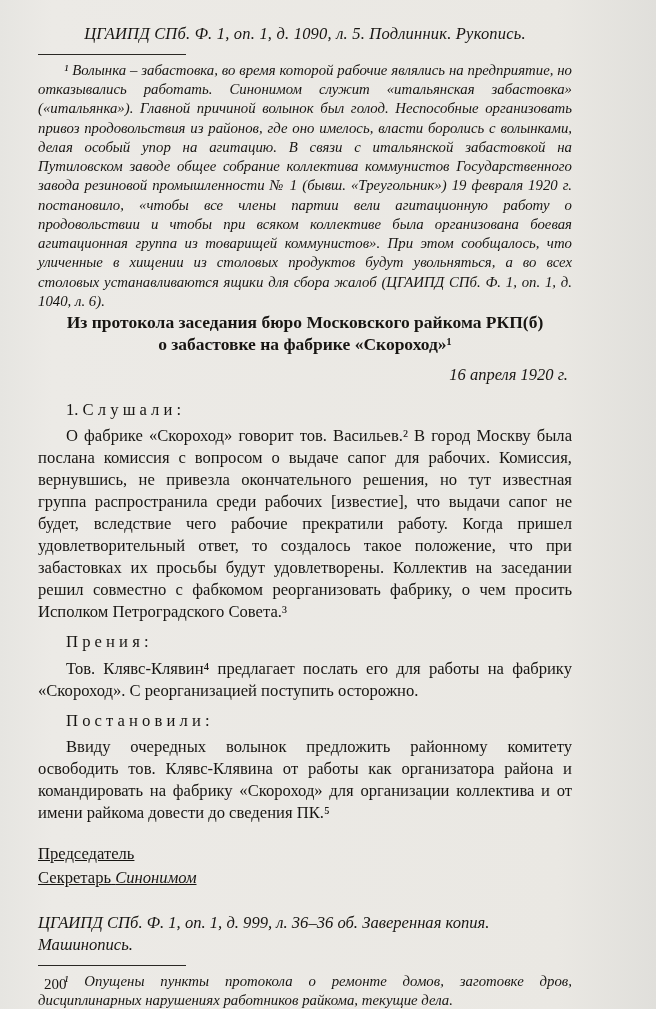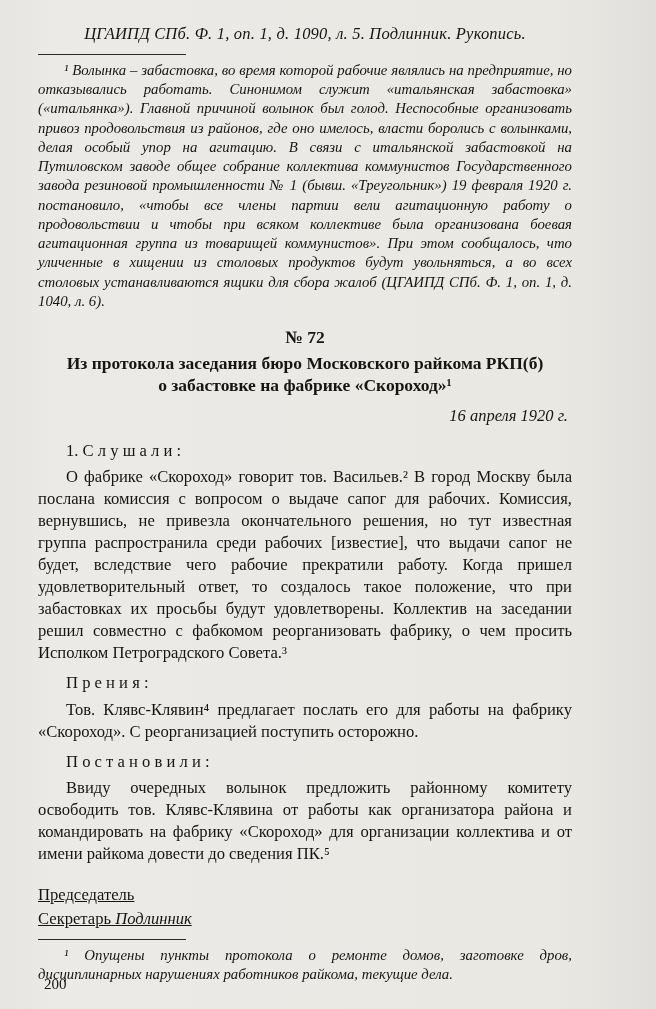--- a/index.html
+++ b/index.html
@@ -91,21 +91,20 @@
 <body>
 
 <div class="page">
 
   <p class="prev-citation">ЦГАИПД СПб. Ф. 1, оп. 1, д. 1090, л. 5. Подлинник. Рукопись.</p>
 
   <div class="footnote-rule"></div>
 
   <p class="footnote indent">¹ Волынка – забастовка, во время которой рабочие являлись на предприятие, но отказывались работать. Синонимом служит «итальянская забастовка» («итальянка»). Главной причиной волынок был голод. Неспособные организовать привоз продовольствия из районов, где оно имелось, власти боролись с волынками, делая особый упор на агитацию. В связи с итальянской забастовкой на Путиловском заводе общее собрание коллектива коммунистов Государственного завода резиновой промышленности № 1 (бывш. «Треугольник») 19 февраля 1920 г. постановило, «чтобы все члены партии вели агитационную работу о продовольствии и чтобы при всяком коллективе была организована боевая агитационная группа из товарищей коммунистов». При этом сообщалось, что уличенные в хищении из столовых продуктов будут увольняться, а во всех столовых устанавливаются ящики для сбора жалоб (ЦГАИПД СПб. Ф. 1, оп. 1, д. 1040, л. 6).</p>
 
-  <div class="doc-number">№ 72</div>
 
   <div class="doc-title">Из протокола заседания бюро Московского райкома РКП(б) о забастовке на фабрике «Скороход»¹</div>
 
   <div class="doc-date">16 апреля 1920 г.</div>
 
   <p class="para section-head">1. С л у ш а л и :</p>
 
   <p class="para">О фабрике «Скороход» говорит тов. Васильев.² В город Москву была послана комиссия с вопросом о выдаче сапог для рабочих. Комиссия, вернувшись, не привезла окончательного решения, но тут известная группа распространила среди рабочих [известие], что выдачи сапог не будет, вследствие чего рабочие прекратили работу. Когда пришел удовлетворительный ответ, то создалось такое положение, что при забастовках их просьбы будут удовлетворены. Коллектив на заседании решил совместно с фабкомом реорганизовать фабрику, о чем просить Исполком Петроградского Совета.³</p>
 
   <p class="para section-head">П р е н и я :</p>
@@ -113,24 +112,25 @@
   <p class="para">Тов. Клявс-Клявин⁴ предлагает послать его для работы на фабрику «Скороход». С реорганизацией поступить осторожно.</p>
 
   <p class="para section-head">П о с т а н о в и л и :</p>
 
   <p class="para">Ввиду очередных волынок предложить районному комитету освободить тов. Клявс-Клявина от работы как организатора района и командировать на фабрику «Скороход» для организации коллектива и от имени райкома довести до сведения ПК.⁵</p>
 
   <div class="signature">
     <div>Председатель</div>
     <div>
       <span>Секретарь</span>
-      <span class="sig-name">Подлинник</span>
+      <span class="sig-name">Синонимом</span>
     </div>
   </div>
 
+  <p class="end-citation">ЦГАИПД СПб. Ф. 1, оп. 1, д. 999, л. 36–36 об. Заверенная копия. Машинопись.</p>
 
   <div class="bottom-block">
     <div class="footnote-rule"></div>
     <p class="footnote indent">¹ Опущены пункты протокола о ремонте домов, заготовке дров, дисциплинарных нарушениях работников райкома, текущие дела.</p>
   </div>
 
   <div class="page-number">200</div>
 
 </div>
 

